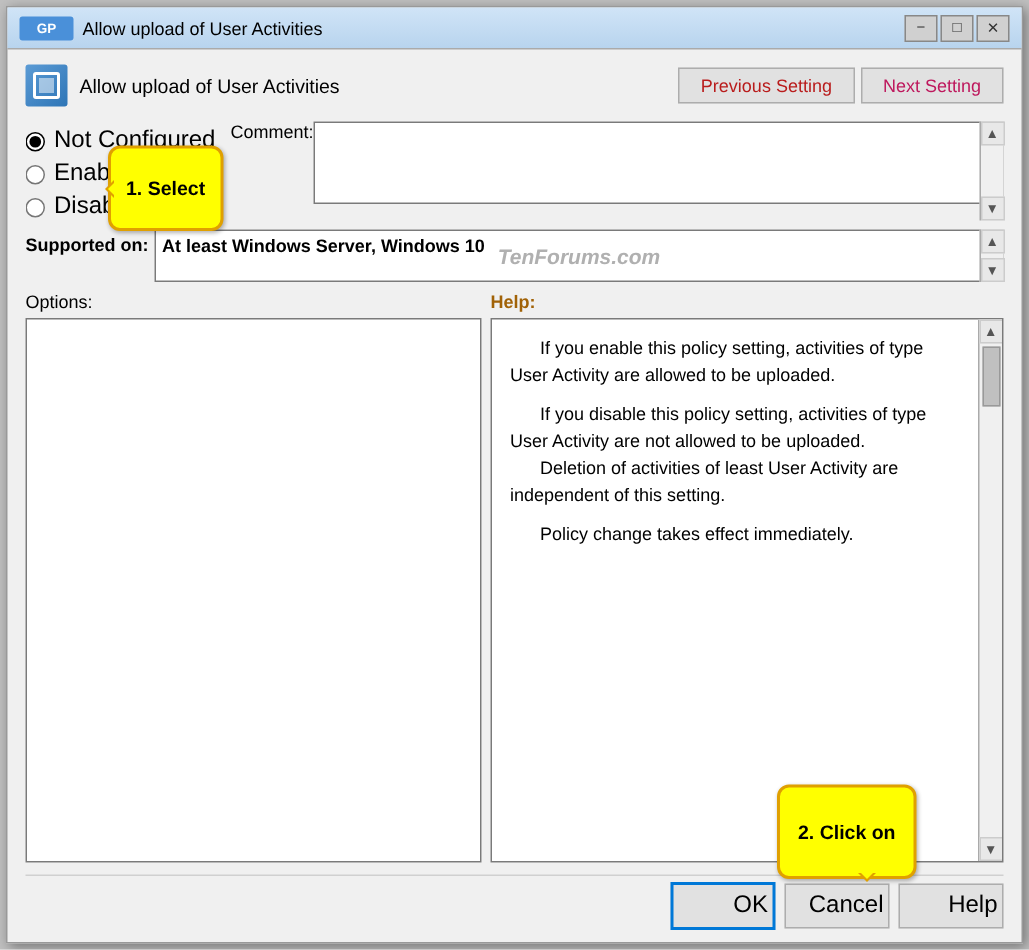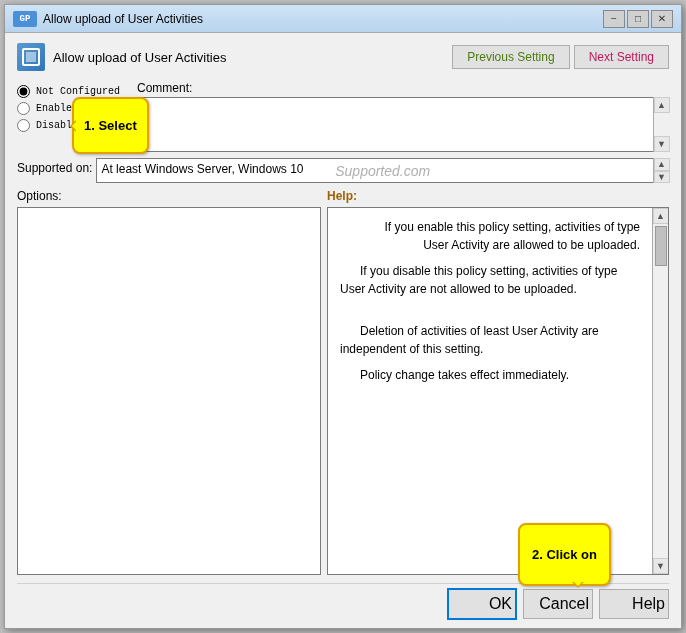--- a/index.html
+++ b/index.html
@@ -26,31 +26,30 @@
     .title-bar {
       background: linear-gradient(to bottom, #d0e4f7, #b8d4ee);
       height: 28px;
       display: flex;
       align-items: center;
       padding: 0 8px;
       border-bottom: 1px solid #aaa;
       flex-shrink: 0;
     }
     .title-bar-icon {
-      width: 24px;
+      width: 36px;
       height: 16px;
       margin-right: 6px;
       background: #4a90d9;
       border-radius: 2px;
       display: flex;
       align-items: center;
       justify-content: center;
       color: white;
       font-size: 10px;
-      font-family: Liberation Mono, monospace;
     }
     .title-bar-text {
       flex: 1;
       font-size: 12px;
       color: #000;
     }
     .title-bar-buttons {
       display: flex;
       gap: 2px;
     }
@@ -117,21 +116,21 @@
     .nav-buttons {
       display: flex;
       gap: 4px;
     }
     .nav-btn {
       padding: 4px 14px;
       background: #e1e1e1;
       border: 1px solid #adadad;
       cursor: pointer;
       font-size: 12px;
-      color: #4d7c0f;
+      color: #b91c1c;
     }
     .nav-btn.disabled {
       color: #be185d;
       cursor: default;
     }
 
     .radio-comment-row {
       display: flex;
       gap: 10px;
       flex-shrink: 0;
@@ -151,23 +150,22 @@
       gap: 6px;
       cursor: pointer;
     }
     .radio-input {
       width: 13px;
       height: 13px;
       cursor: pointer;
       accent-color: #000;
     }
     .radio-label {
-      font-size: 10px;
-      color: #000;
-      font-family: Liberation Mono, monospace;
+      font-size: 16px;
+      color: #000;
     }
 
     .annotation-bubble-1 {
       position: absolute;
       top: 16px;
       left: 55px;
       background: #ffff00;
       border: 2px solid #e0a000;
       border-radius: 8px;
       padding: 19px 10px;
@@ -193,21 +191,21 @@
       left: -7px;
       top: 50%;
       transform: translateY(-50%);
       border: 5px solid transparent;
       border-right-color: #ffff00;
     }
 
     .comment-area {
       flex: 1;
       display: flex;
-      flex-direction: column;
+      flex-direction: row;
     }
     .comment-label {
       font-size: 12px;
       color: #000;
       margin-bottom: 2px;
     }
     .comment-scrollbar {
       position: absolute;
       right: 0; top: 0; bottom: 0;
       width: 16px;
@@ -229,36 +227,37 @@
       border: 1px solid #ccc;
       background: #e8e8e8;
     }
 
     .supported-row {
       display: flex;
       align-items: flex-start;
       gap: 4px;
       margin-bottom: 6px;
       flex-shrink: 0;
+      font-weight: bold;
     }
     .supported-label {
       font-size: 12px;
       color: #000;
       white-space: nowrap;
       padding-top: 3px;
     }
     .supported-value-wrap {
       flex: 1;
       position: relative;
     }
     .supported-value {
       width: 100%;
       border: 1px solid #7a7a7a;
       background: white;
-      padding: 3px 20px 6px 4px;
+      padding: 3px 20px 16px 4px;
       font-size: 12px;
       color: #000;
       min-height: 22px;
       position: relative;
     }
     .tenforums-watermark {
       position: absolute;
       top: 50%;
       left: 50%;
       transform: translate(-50%, -50%);
@@ -457,41 +456,41 @@
           </div>
         </div>
       </div>
     </div>
 
     <div class="supported-row">
       <span class="supported-label">Supported on:</span>
       <div class="supported-value-wrap">
         <div class="supported-value">
           <span>At least Windows Server, Windows 10</span>
-          <div class="tenforums-watermark">Supported.com</div>
+          <div class="tenforums-watermark">TenForums.com</div>
         </div>
         <div style="position:absolute; right:0; top:0; bottom:0; width:16px; background:#f0f0f0; border-left:1px solid #aaa; display:flex; flex-direction:column; align-items:center;">
           <div class="scroll-arrow">▲</div>
           <div style="flex:1;"></div>
           <div class="scroll-arrow">▼</div>
         </div>
       </div>
     </div>
 
     <div class="options-help-labels">
       <span class="options-label">Options:</span>
       <span class="help-label">Help:</span>
     </div>
 
     <div class="main-panels">
       <div class="options-panel"></div>
       <div class="help-panel">
         <div class="help-text">
-          <p style="margin-bottom:8px; text-indent:20px;text-align:right;">If you enable this policy setting, activities of type User Activity are allowed to be uploaded.</p>
-          <p style="margin-bottom:24px; text-indent:20px;">If you disable this policy setting, activities of type User Activity are not allowed to be uploaded.</p>
+          <p style="margin-bottom:8px; text-indent:20px;">If you enable this policy setting, activities of type User Activity are allowed to be uploaded.</p>
+          <p style="margin-bottom:0; text-indent:20px;">If you disable this policy setting, activities of type User Activity are not allowed to be uploaded.</p>
           <p style="margin-bottom:8px; text-indent:20px;">Deletion of activities of least User Activity are independent of this setting.</p>
           <p style="text-indent:20px;">Policy change takes effect immediately.</p>
         </div>
         <div class="help-scrollbar">
           <div class="scroll-arrow">▲</div>
           <div class="scrollbar-thumb"></div>
           <div style="flex:1;"></div>
           <div class="scroll-arrow">▼</div>
         </div>
       </div>

